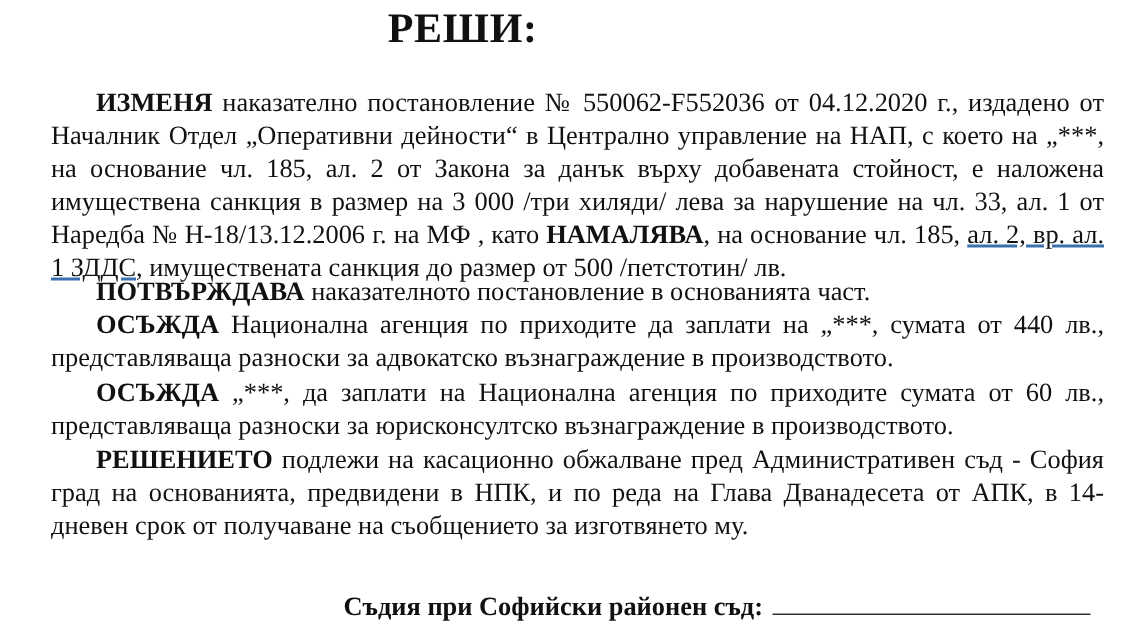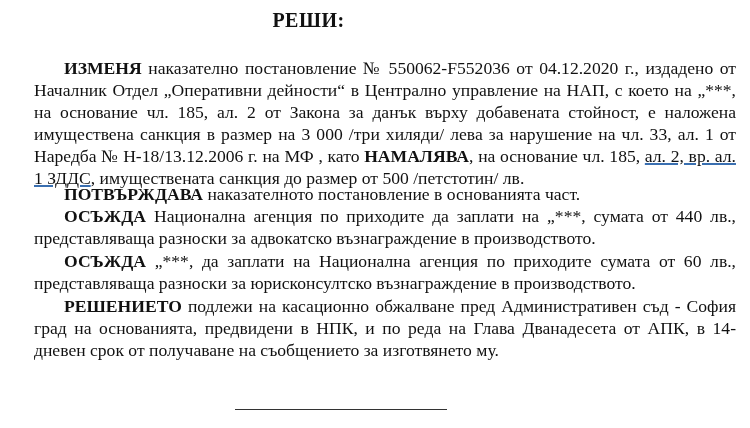--- a/index.html
+++ b/index.html
@@ -14,21 +14,21 @@
       position: relative;
       font-family: "Liberation Serif", "DejaVu Serif", serif;
       color: #111111;
     }
     .title {
       position: absolute;
       left: 0;
       top: 3px;
       width: 617px;
       text-align: center;
-      font-size: 20px;
+      font-size: 28px;
       font-weight: bold;
       letter-spacing: 0.5px;
       line-height: 34px;
     }
     .para {
       position: absolute;
       left: 34px;
       width: 702px;
       font-size: 17.6px;
       line-height: 22px;
@@ -76,13 +76,13 @@
 <p class="para p1"><b>ИЗМЕНЯ</b><span> наказателно постановление № 550062-F552036 от 04.12.2020 г., издадено от Началник Отдел „Оперативни дейности“ в Централно управление на НАП, с което на „***, на основание чл. 185, ал. 2 от Закона за данък върху добавената стойност, е наложена имуществена санкция в размер на 3 000 /три хиляди/ лева за нарушение на чл. 33, ал. 1 от Наредба № Н-18/13.12.2006 г. на МФ , като </span><b>НАМАЛЯВА</b><span>, на основание чл. 185, </span><a class="link-ref">ал. 2, вр. ал. 1 ЗДДС</a><span>, имуществената санкция до размер от 500 /петстотин/ лв.</span></p>
 
 <p class="para p2"><b>ПОТВЪРЖДАВА</b><span> наказателното постановление в основанията част.</span></p>
 
 <p class="para p3"><b>ОСЪЖДА</b><span> Национална агенция по приходите да заплати на „***, сумата от 440 лв., представляваща разноски за адвокатско възнаграждение в производството.</span></p>
 
 <p class="para p4"><b>ОСЪЖДА</b><span> „***, да заплати на Национална агенция по приходите сумата от 60 лв., представляваща разноски за юрисконсултско възнаграждение в производството.</span></p>
 
 <p class="para p5"><b>РЕШЕНИЕТО</b><span> подлежи на касационно обжалване пред Административен съд - София град на основанията, предвидени в НПК, и по реда на Глава Дванадесета от АПК, в 14-дневен срок от получаване на съобщението за изготвянето му.</span></p>
 
-<div class="signature"><span class="sig-line"></span></div>
+<div class="signature"><span>Съдия при Софийски районен съд:</span><span class="sig-line"></span></div>
 
 </body></html>

